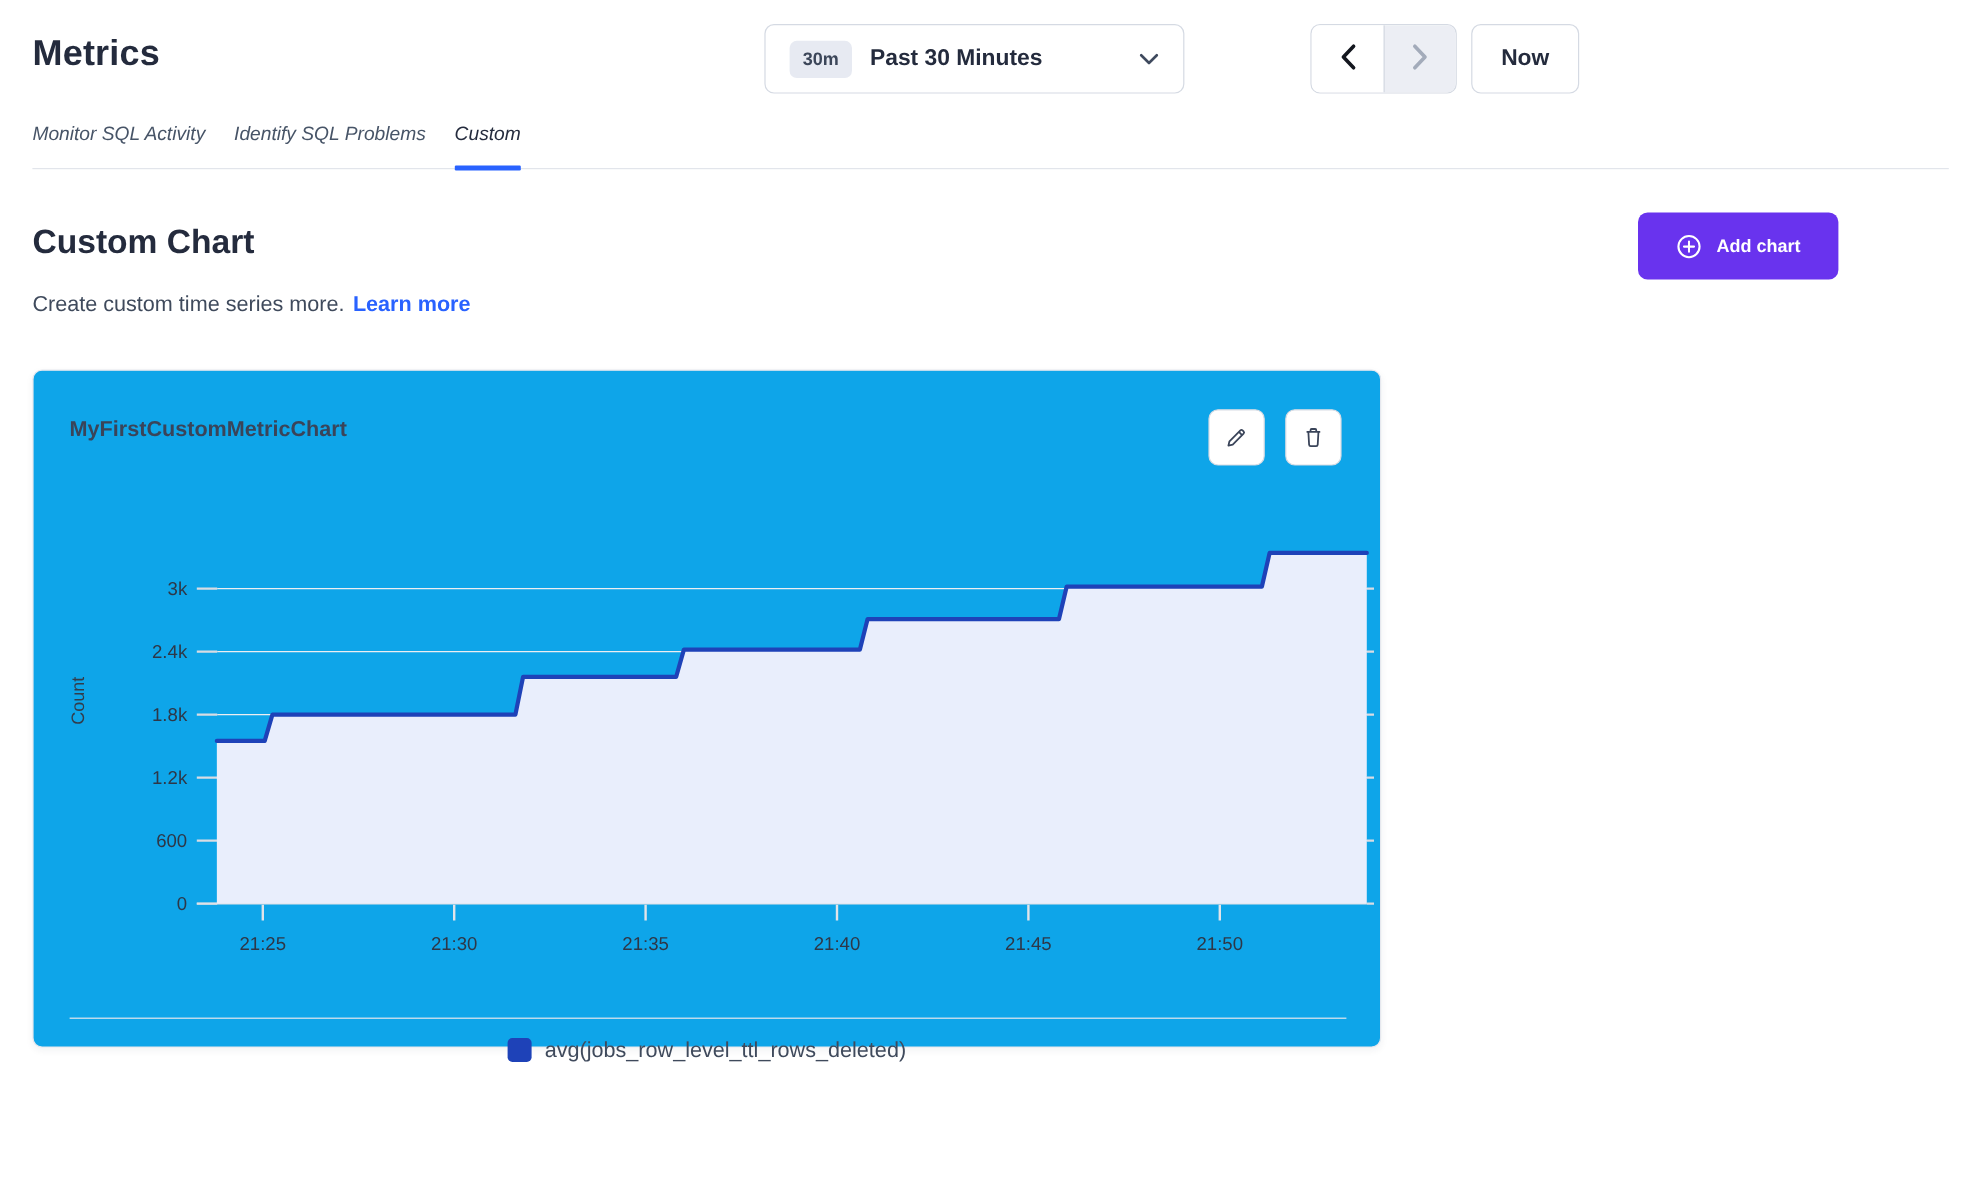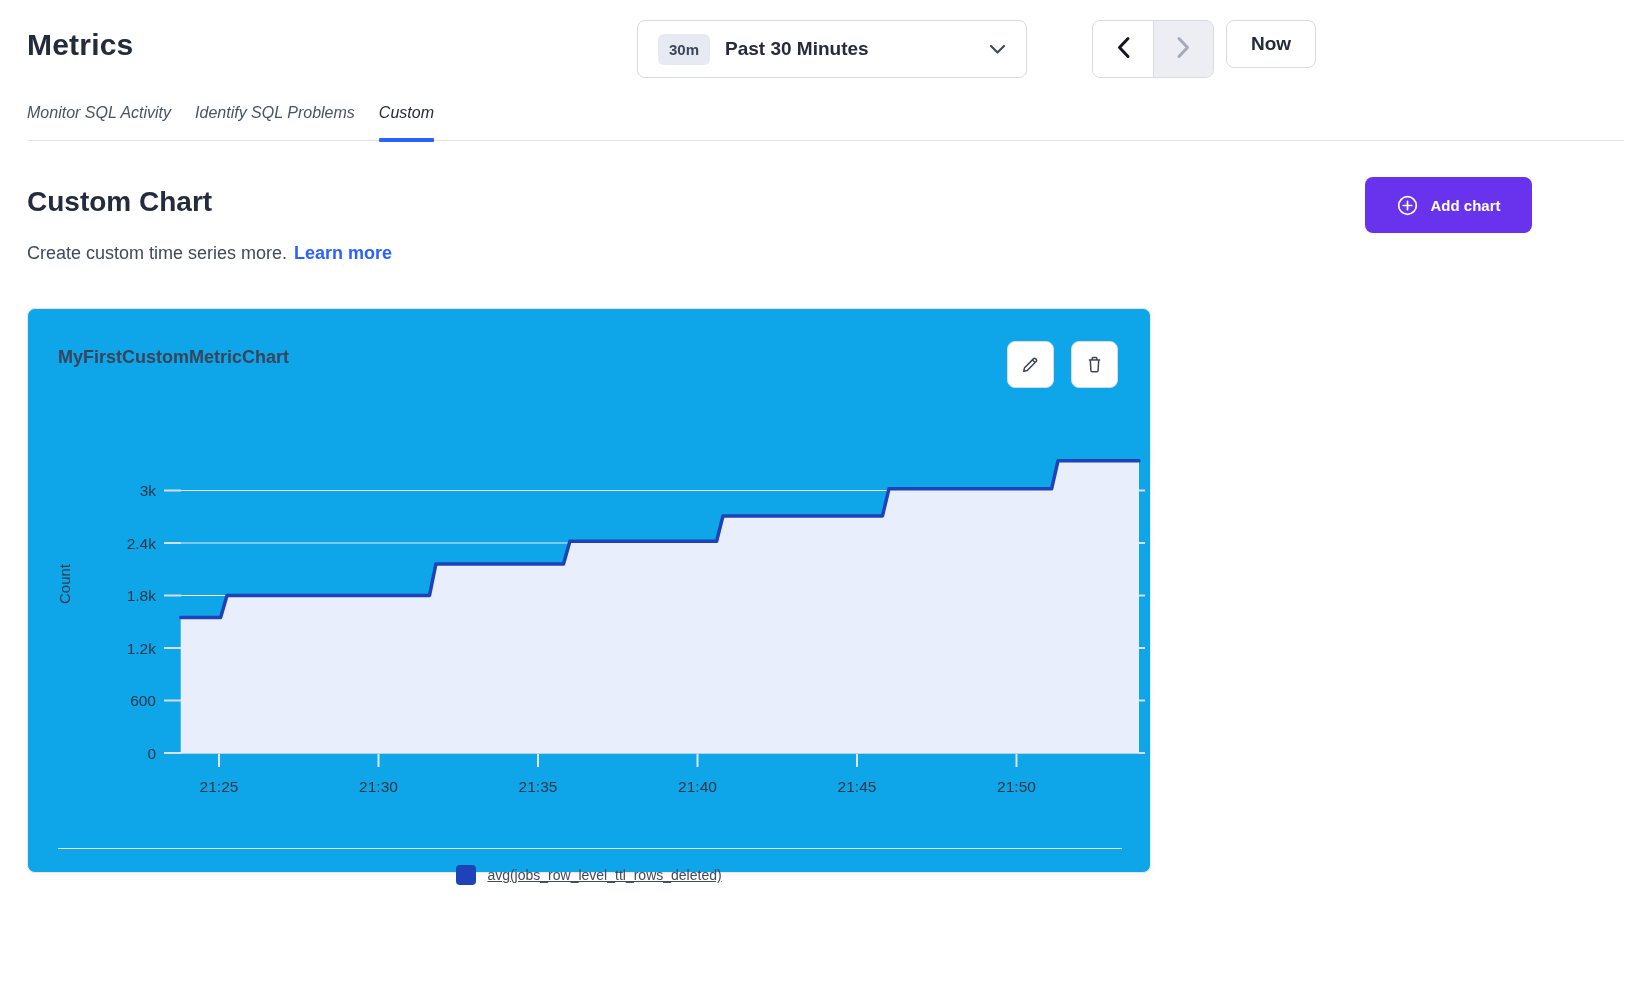--- a/index.html
+++ b/index.html
@@ -3,34 +3,34 @@
 <meta charset="utf-8">
 <style>
   * { margin:0; padding:0; box-sizing:border-box; }
   html,body { background:#ffffff; }
   body { font-family:"Liberation Sans", sans-serif; color:#242b3d; }
   #app { position:relative; width:1650px; height:982px; background:#fff; overflow:hidden; }
 
   
   .page-title { position:absolute; left:27px; top:28px; font-size:30px; font-weight:700; color:var(--text_dark); letter-spacing:0.2px; }
 
-  .range-select { position:absolute; left:637px; top:20px; width:390px; height:58px;
+  .range-select { position:absolute; left:637px; top:20px; width:350px; height:58px;
     background:#fff; border:1px solid var(--border_gray); border-radius:8px;
     display:flex; align-items:center; padding:0 20px; cursor:pointer; }
   .range-badge { background:#e7eaf2; color:#3c4659; font-size:15px; font-weight:700;
     border-radius:6px; padding:8px 11px; line-height:1; }
   .range-label { margin-left:15px; font-size:19px; font-weight:600; color:var(--text_dark); }
   .range-caret { margin-left:auto; display:flex; align-items:center; }
 
   .arrow-group { position:absolute; left:1092px; top:20px; width:122px; height:58px;
     border:1px solid var(--border_gray); border-radius:8px; display:flex; overflow:hidden; background:#fff; }
   .arrow-btn { width:50%; display:flex; align-items:center; justify-content:center; cursor:pointer; background:#fff; border:none; }
   .arrow-btn + .arrow-btn { border-left:1px solid var(--border_gray); background:#eceef4; }
 
-  .now-btn { position:absolute; left:1226px; top:20px; width:90px; height:48px;
+  .now-btn { position:absolute; left:1226px; top:20px; width:90px; height:58px;
     background:#fff; border:1px solid var(--border_gray); border-radius:8px;
     font-family:inherit; font-size:19px; font-weight:600; color:var(--text_dark); cursor:pointer; }
 
   
   .tabs { position:absolute; left:27px; top:104px; width:1597px; border-bottom:1px solid #e2e5eb;
     display:flex; gap:24px; }
   .tab { position:relative; font-size:16px; font-weight:500; color:#475467; padding-bottom:18px; cursor:pointer;font-style:italic; }
   .tab.active { color:var(--text_dark); }
   .tab.active::after { content:""; position:absolute; left:0; right:0; bottom:-2px; height:4px;
     background:var(--accent_blue); border-radius:1px; }
@@ -51,21 +51,21 @@
   .card-actions { position:absolute; top:32px; right:32px; display:flex; gap:17px; }
   .icon-btn { width:47px; height:47px; background:#fff; border:1px solid #d7dbe3; border-radius:8px;
     display:flex; align-items:center; justify-content:center; cursor:pointer; }
 
   #chart-svg { position:absolute; left:0; top:105px; }
 
   .card-separator { position:absolute; left:30px; top:539px; width:1064px; height:1px; background:#e6e8ed; }
   .legend { position:absolute; left:0; top:546px; width:100%; height:40px;
     display:flex; align-items:center; justify-content:center; gap:11px; }
   .legend-swatch { width:20px; height:20px; border-radius:4px; background:var(--series_line); }
-  .legend-label { font-size:14px; color:var(--text_body);text-decoration:underline; }
+  .legend-label { font-size:18px; color:var(--text_body); }
 
   svg text { font-family:"Liberation Sans", sans-serif; }
 </style>
 </head>
 <body>
 
 <div id="app">
 
   <h1 class="page-title">Metrics</h1>
 

